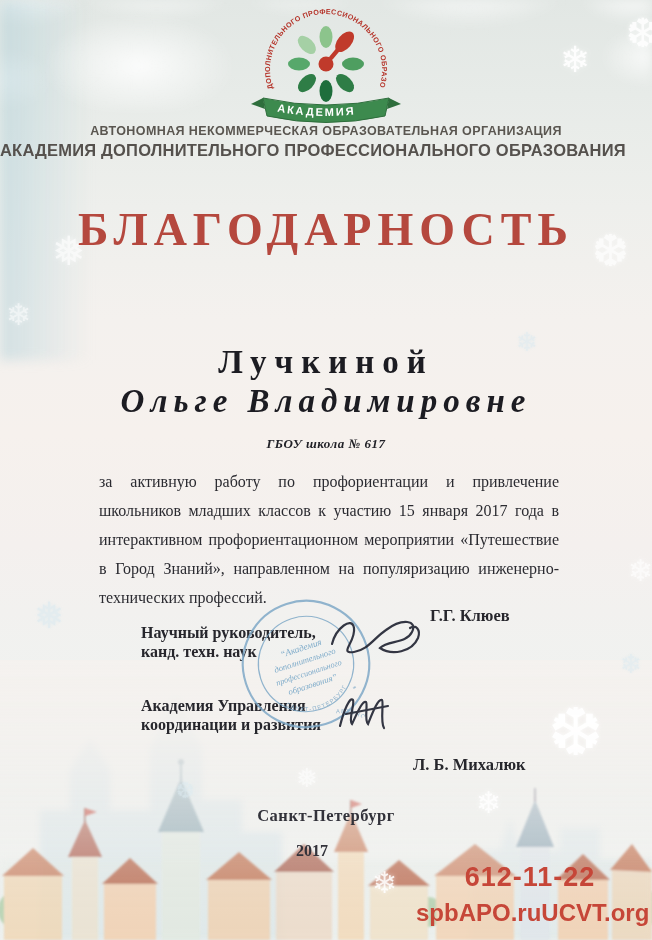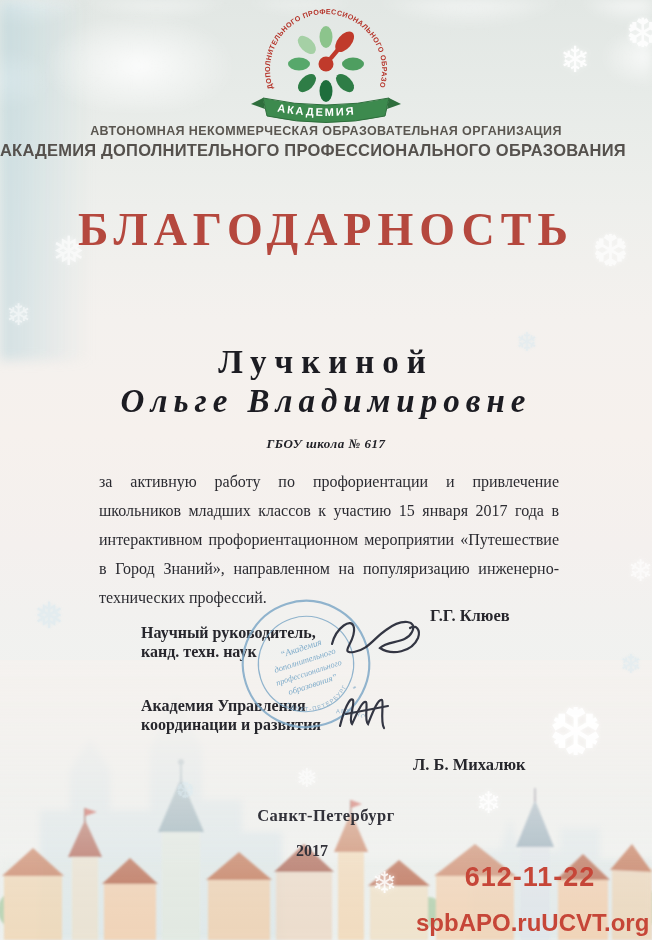--- a/index.html
+++ b/index.html
@@ -74,21 +74,21 @@
   .stamp{position:absolute;left:238px;top:596px;width:136px;height:136px;
          transform:rotate(-18deg);opacity:.85;}
   .ink{position:absolute;left:318px;top:598px;width:160px;height:145px;}
   .footer-city{position:absolute;left:0;width:652px;top:806px;text-align:center;
                font-weight:bold;font-size:16.5px;letter-spacing:.5px;color:#32323a;}
   .footer-year{position:absolute;left:0;width:624px;top:842px;text-align:center;
                font-weight:bold;font-size:16px;color:#32323a;}
   .contacts{position:absolute;right:8px;top:862px;width:228px;
             font-family:"Liberation Sans",sans-serif;font-weight:bold;color:#c64638;}
   .contacts .phone{text-align:center;font-size:27px;letter-spacing:1px;}
-  .contacts .sites{display:flex;justify-content:space-between;margin-top:16px;font-size:24px;}
+  .contacts .sites{display:flex;justify-content:space-between;margin-top:6px;font-size:24px;}
 </style>
 </head>
 <body>
 
 <div class="page">
 
   <div class="layer frost-top"></div>
   <div class="wash-left layer" style="inset:auto;"></div>
 
   <div class="city-wrap">

